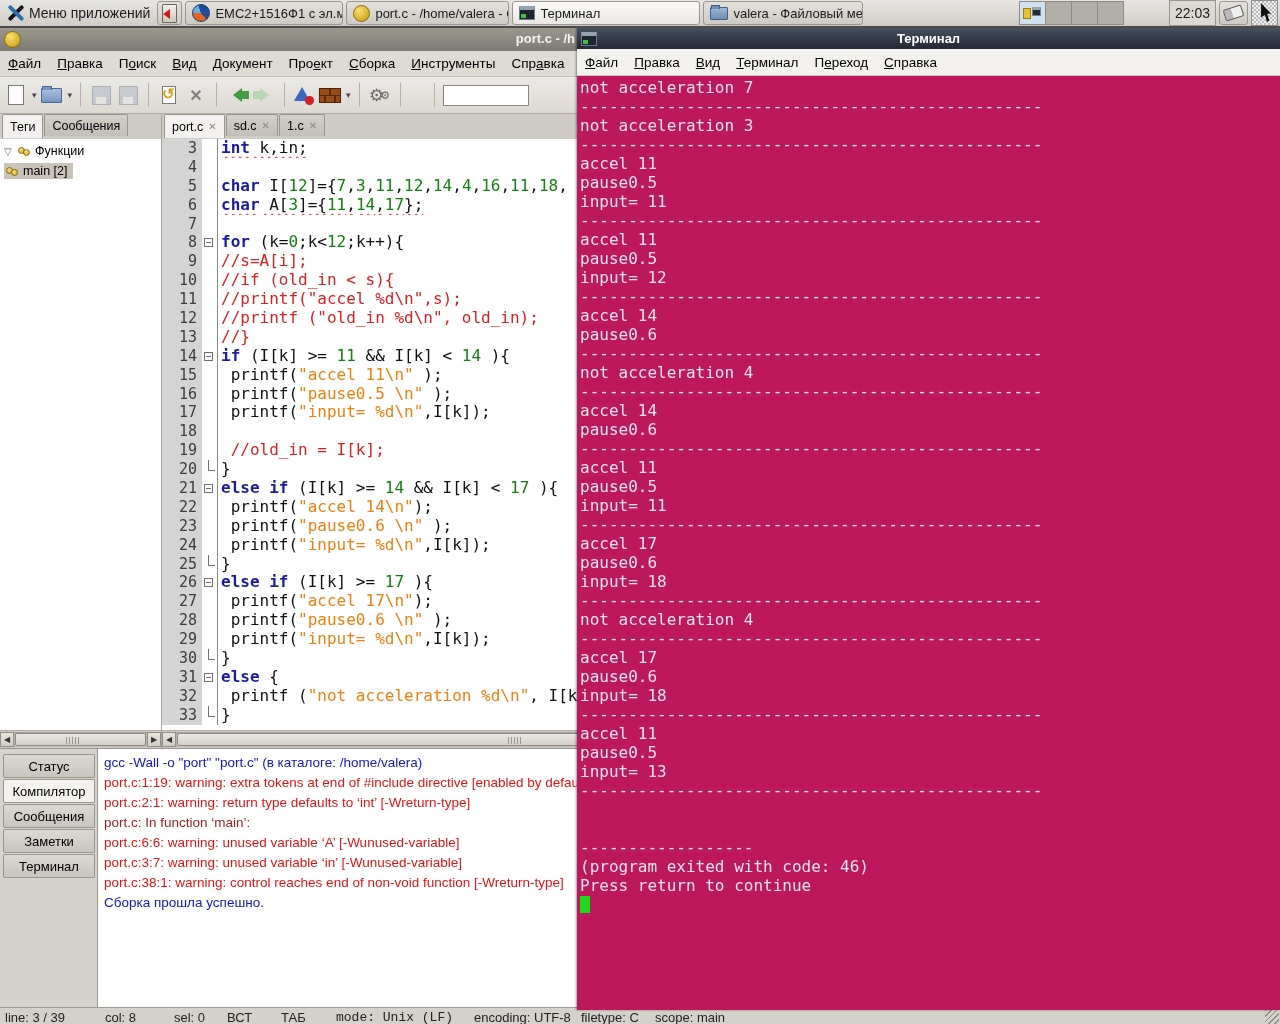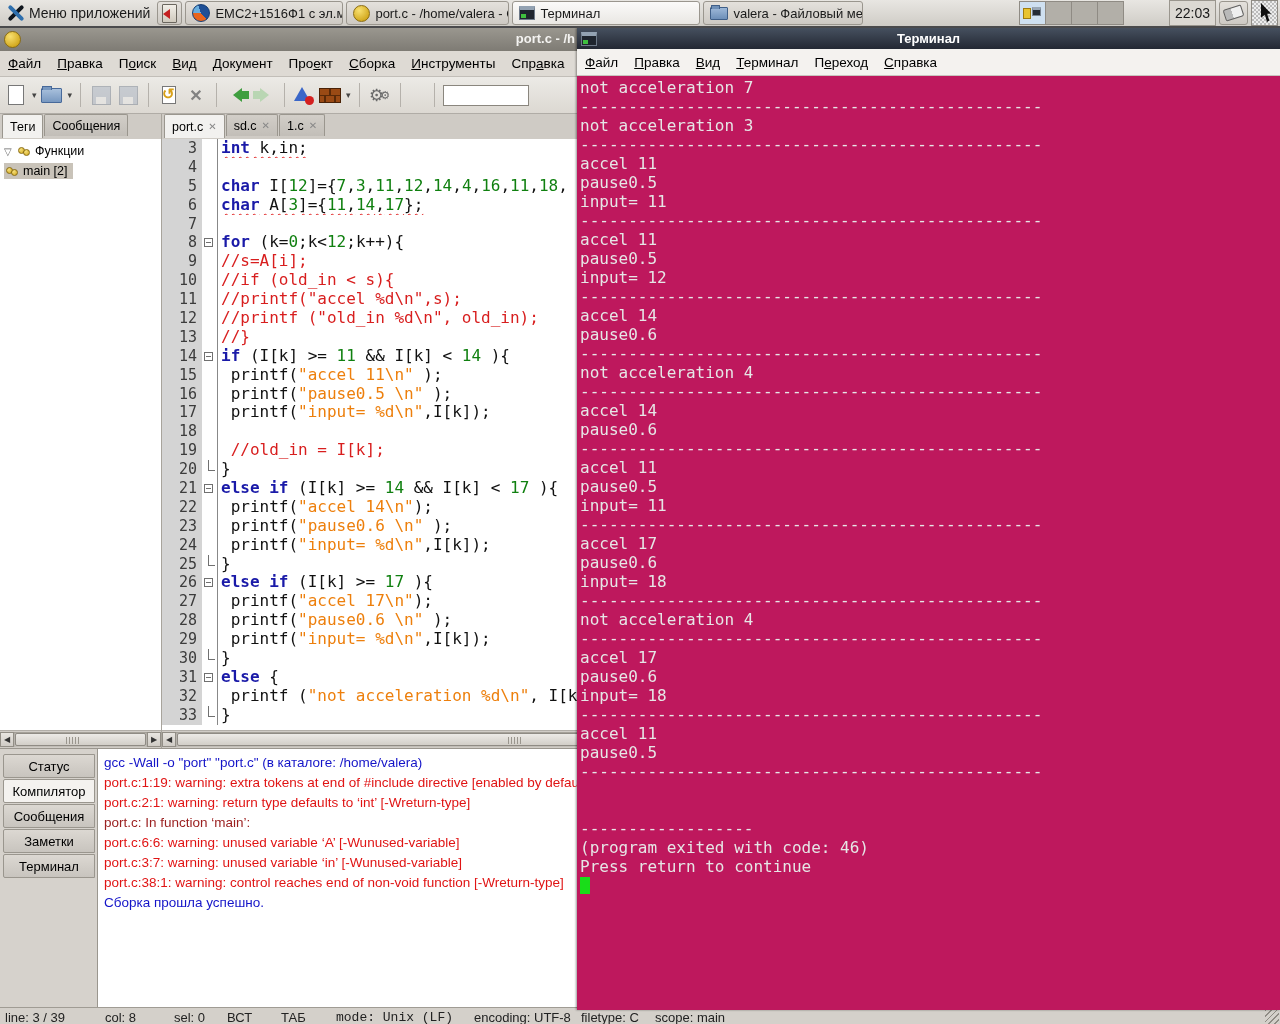--- a/index.html
+++ b/index.html
@@ -435,20 +435,21 @@
       <div class="t-line">input= 18</div>
       <div class="t-line">------------------------------------------------</div>
       <div class="t-line">not acceleration 4</div>
       <div class="t-line">------------------------------------------------</div>
       <div class="t-line">accel 17</div>
       <div class="t-line">pause0.6</div>
       <div class="t-line">input= 18</div>
       <div class="t-line">------------------------------------------------</div>
       <div class="t-line">accel 11</div>
       <div class="t-line">pause0.5</div>
+      <div class="t-line">input= 13</div>
       <div class="t-line">------------------------------------------------</div>
       <div class="t-line"> </div>
       <div class="t-line"> </div>
       <div class="t-line">------------------</div>
       <div class="t-line">(program exited with code: 46)</div>
       <div class="t-line">Press return to continue</div>
       <div class="t-cursor"></div>
     </div>
 </div>
 

